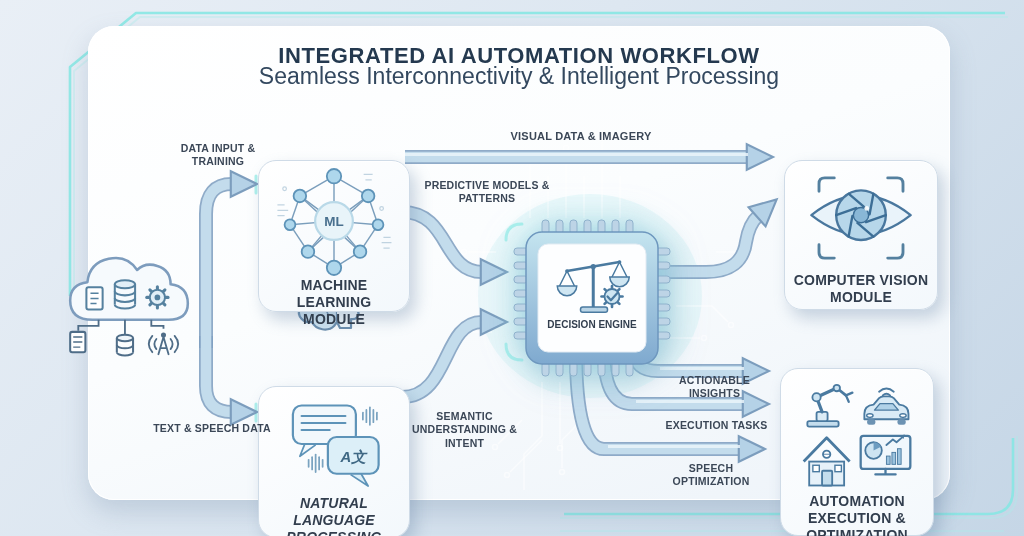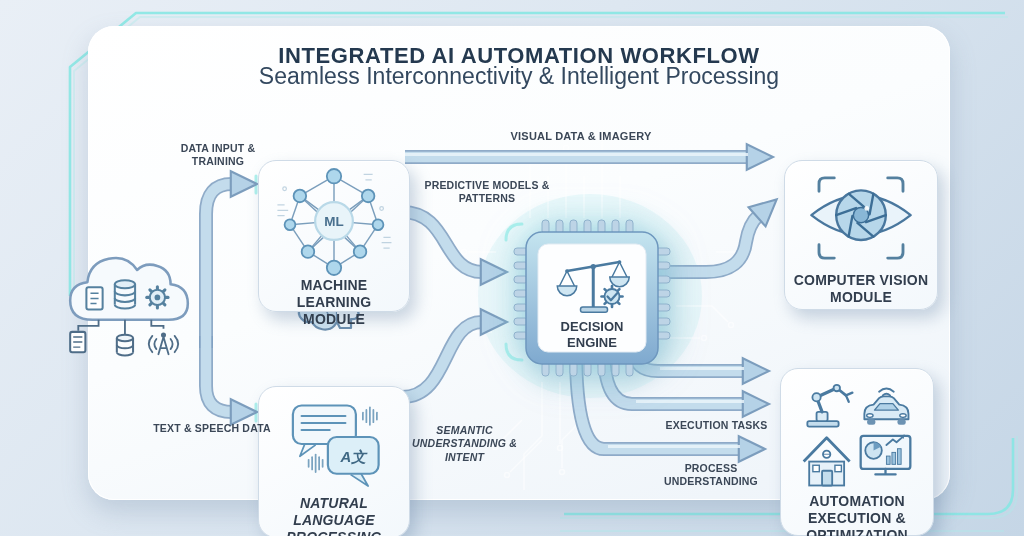--- a/index.html
+++ b/index.html
@@ -24,21 +24,21 @@
     border:1px solid #cfdbe7;
     box-shadow:6px 8px 16px rgba(100,130,165,.33), inset 0 1px 0 #fff;margin-top:48px;}
   .module-label{font-size:14px;font-weight:700;color:#323e4e;text-align:center;
     line-height:1.22;letter-spacing:.2px;margin-top:2px;}
   
   .flow-label{font-size:10.5px;font-weight:700;color:#3b4757;text-align:center;
     line-height:1.28;letter-spacing:.2px;}
   .flow-label.one-line{white-space:nowrap;font-size:11px;}
   
   .chip-svg{filter:drop-shadow(0 0 16px rgba(140,225,235,.55)) drop-shadow(4px 6px 10px rgba(100,130,165,.35));}
-  .chip-label{font-size:13px;font-weight:700;color:#323e4e;text-align:center;line-height:1.22;}
+  .chip-label{font-size:10px;font-weight:700;color:#323e4e;text-align:center;line-height:1.22;}
   
   .ar-out{fill:none;stroke:#7f9fc0;stroke-width:14;opacity:.88;}
   .ar-in{fill:none;stroke:#c3dcec;stroke-width:10.5;}
   .ar-hi{fill:none;stroke:#eaf4fa;stroke-width:3;opacity:.85;}
   .tr{fill:none;stroke:#ffffff;stroke-width:1.6;opacity:.55;}
   .dot{fill:none;stroke:#ffffff;stroke-width:1.6;opacity:.55;}
   .teal{fill:none;stroke:#84e7e3;stroke-width:2.6;opacity:.85;stroke-linejoin:round;}
   .teal2{fill:none;stroke:#a9efec;stroke-width:2;opacity:.35;stroke-linejoin:round;}
   .glow{fill:none;stroke:#9beee9;stroke-width:3;opacity:.8;stroke-linecap:round;}
   .ic{stroke:#4a7aa0;fill:none;stroke-linecap:round;stroke-linejoin:round;}
@@ -417,17 +417,18 @@
         <path d="M74,62 l4.5,5 l9,-10" fill="none" stroke="#4a7aa0" stroke-width="3" stroke-linecap="round" stroke-linejoin="round"></path>
       </g>
     </g>
   </svg>
   <div class="abs chip-label" style="left:534px;top:319px;width:116px;">DECISION ENGINE</div>
 
   <div class="abs flow-label" style="left:158px;top:142px;width:120px;">DATA INPUT &amp; TRAINING</div>
   <div class="abs flow-label" style="left:152px;top:422px;width:120px;">TEXT &amp; SPEECH DATA</div>
   <div class="abs flow-label one-line" style="left:441px;top:129px;width:280px;">VISUAL DATA &amp; IMAGERY</div>
   <div class="abs flow-label" style="left:422px;top:179px;width:130px;">PREDICTIVE MODELS &amp; PATTERNS</div>
-  <div class="abs flow-label" style="left:402px;top:424px;width:125px;font-style:italic;">SEMANTIC UNDERSTANDING &amp; INTENT</div>
+  <div class="abs flow-label" style="left:402px;top:410px;width:125px;">SEMANTIC UNDERSTANDING &amp; INTENT</div>
+  <div class="abs flow-label" style="left:662px;top:374px;width:105px;">ACTIONABLE INSIGHTS</div>
   <div class="abs flow-label" style="left:664px;top:419px;width:105px;">EXECUTION TASKS</div>
-  <div class="abs flow-label" style="left:655px;top:462px;width:112px;">PROCESS UNDERSTANDING</div>
+  <div class="abs flow-label" style="left:655px;top:462px;width:112px;">SPEECH OPTIMIZATION</div>
 
 </div>
 
 </body></html>

